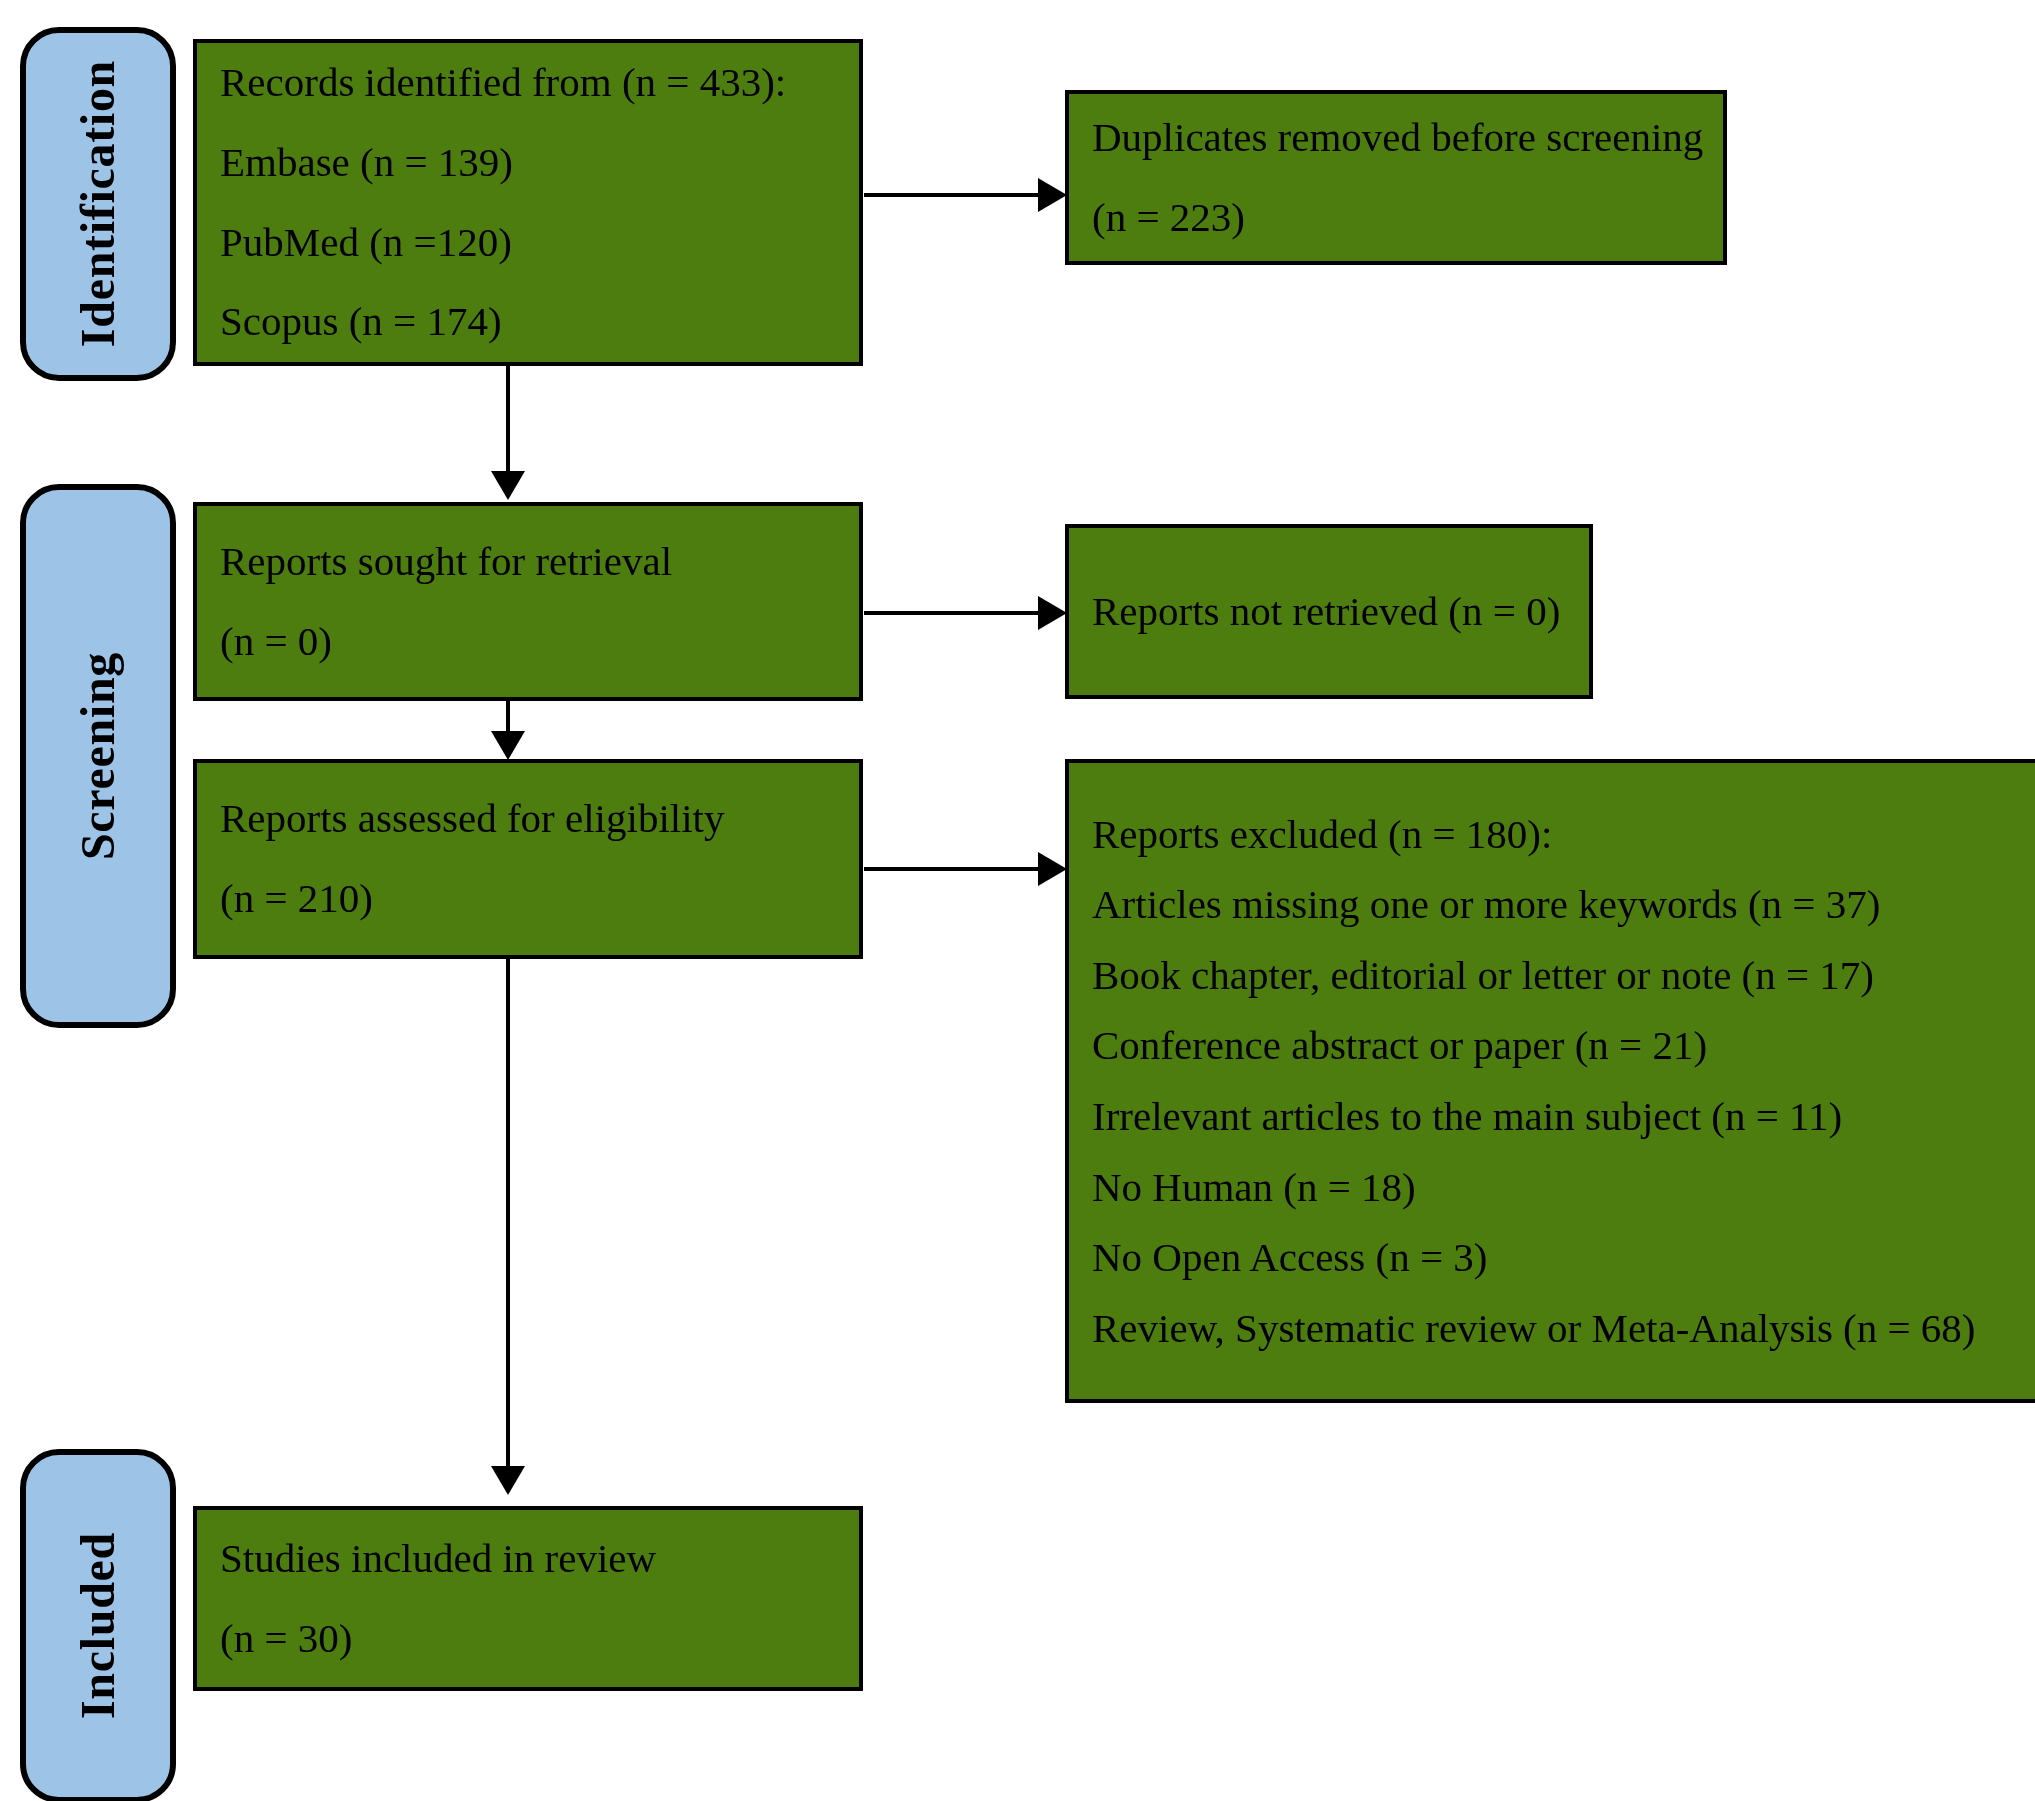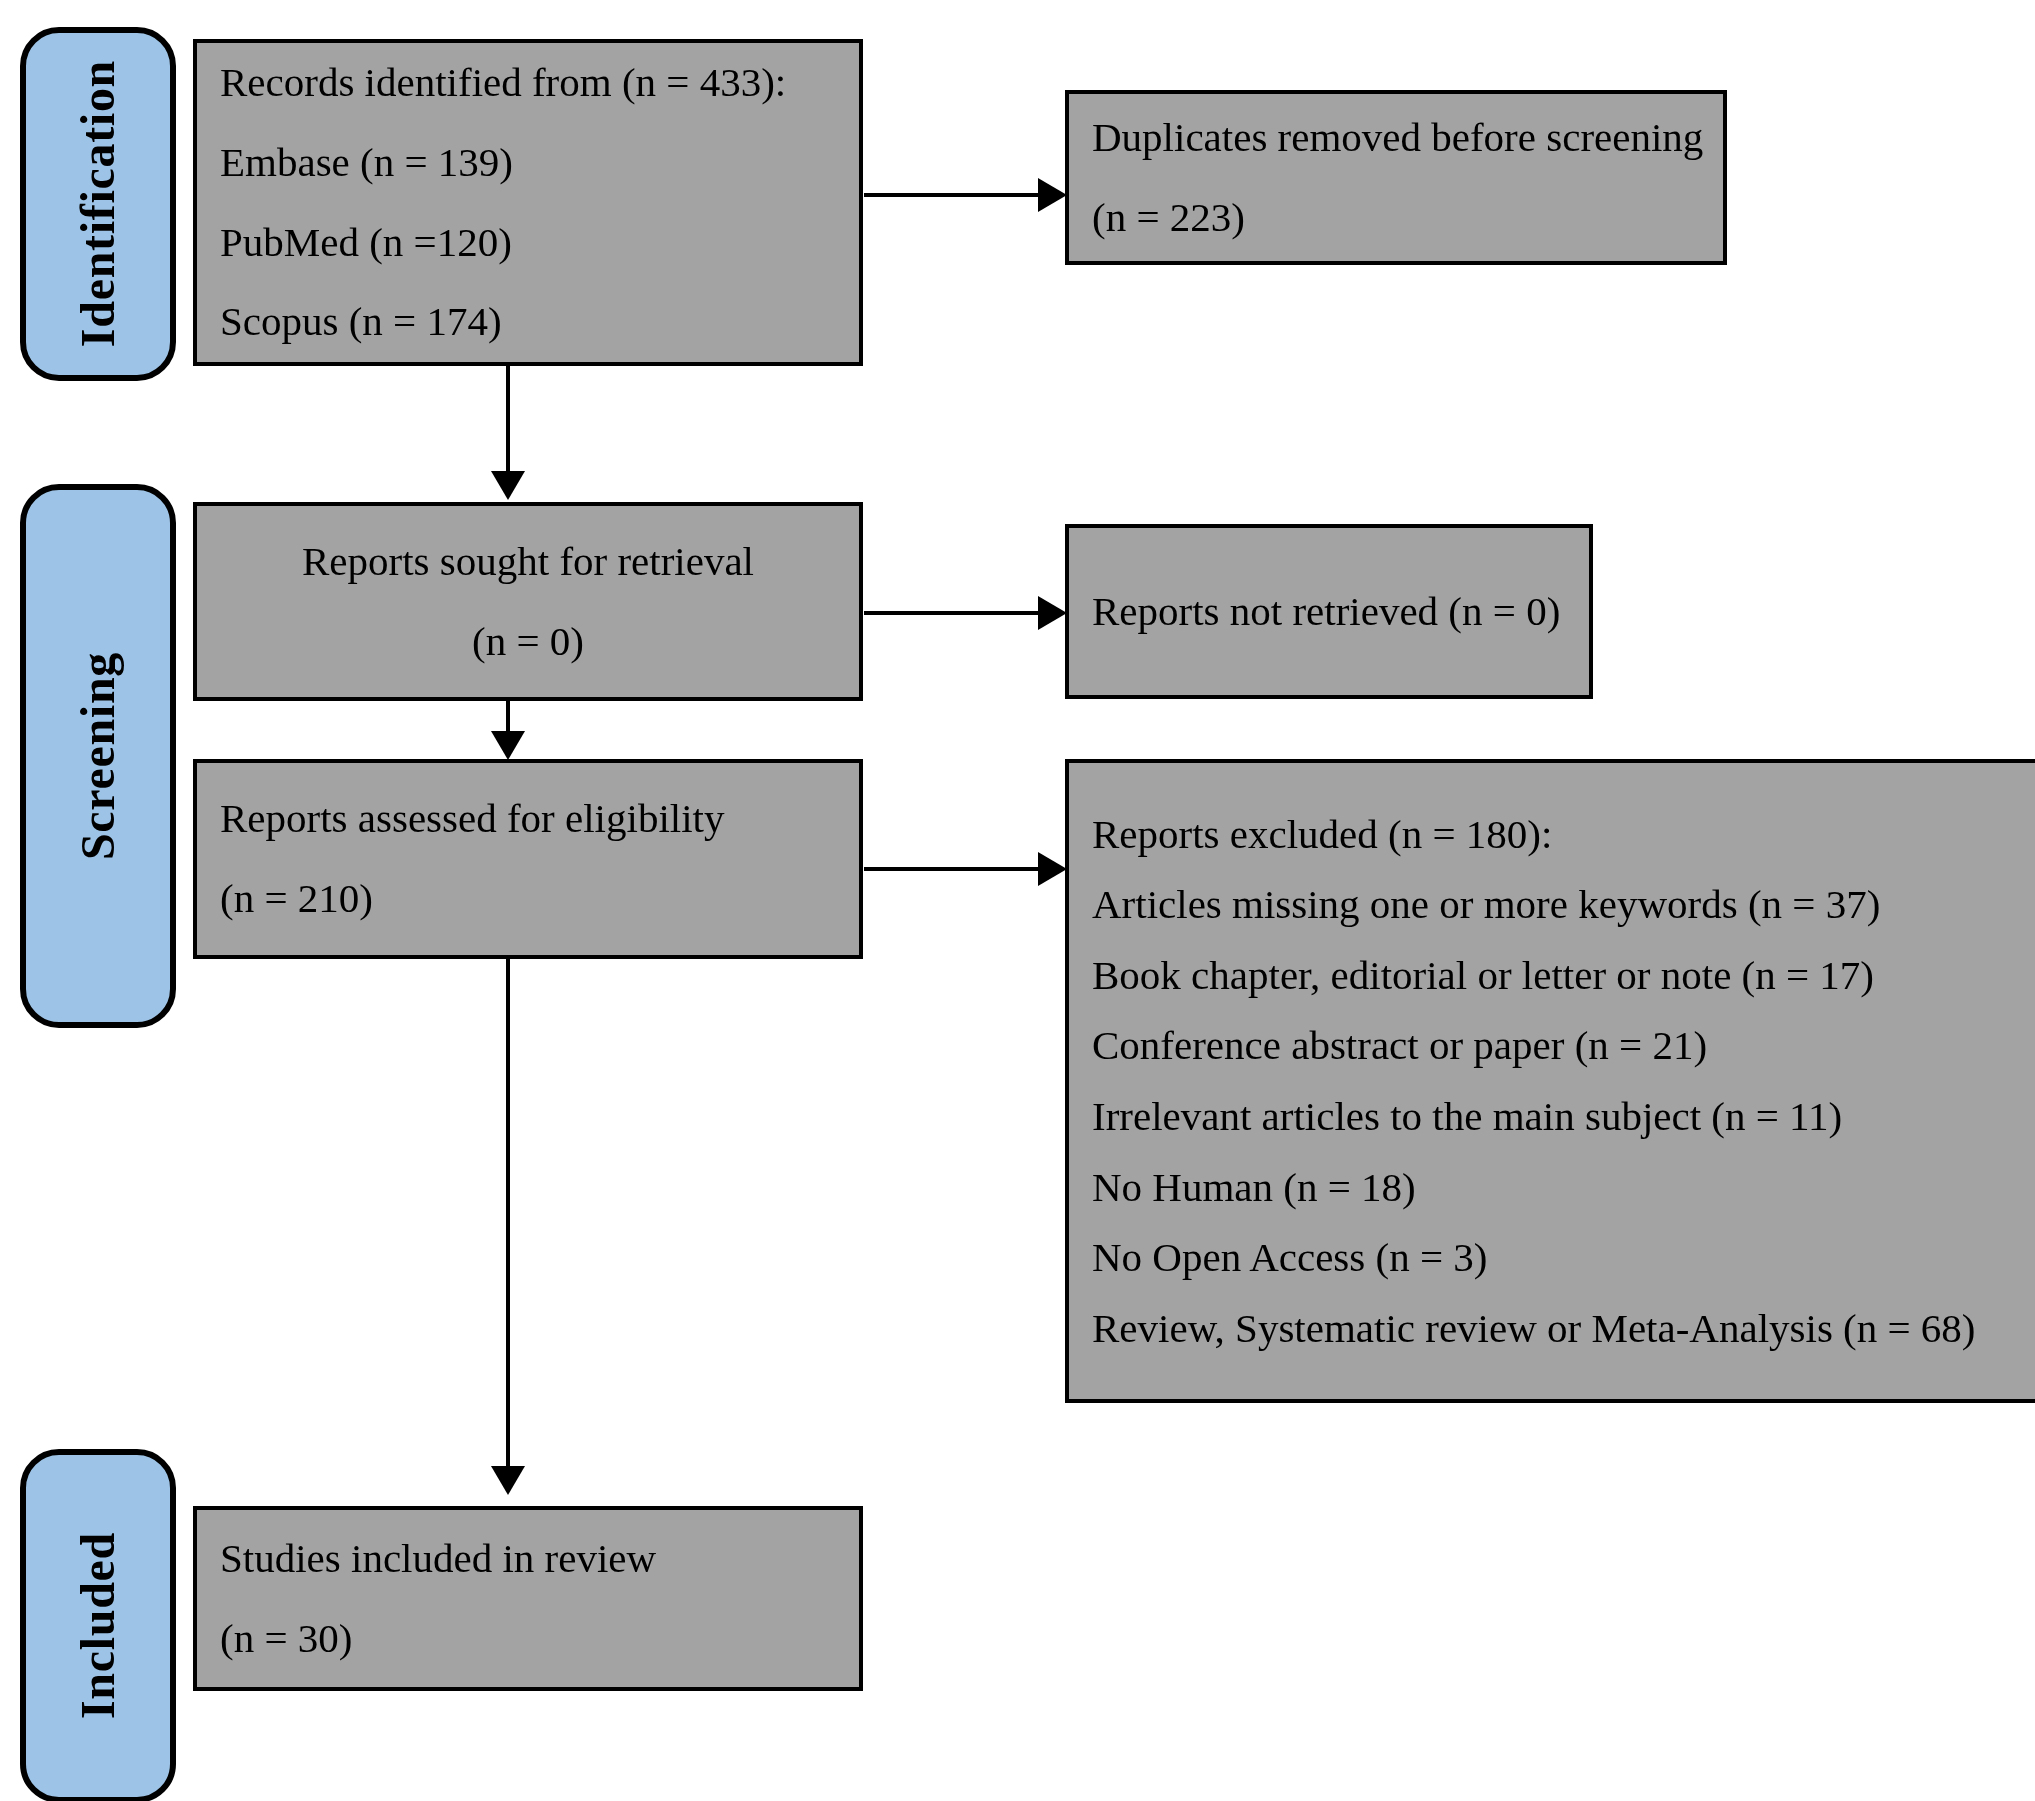--- a/index.html
+++ b/index.html
@@ -35,21 +35,21 @@
     font-weight: bold;
     font-size: 48px;
     letter-spacing: 0.7px;
     color: #000000;
     white-space: nowrap;
     line-height: 1;
   }
   
   .flow-box {
     position: absolute;
-    background: #a3a3a3;
+    background: #4d7c0f;
     border: 4.7px solid #000000;
     box-sizing: border-box;
     padding: 17.3px 23px;
     display: flex;
     flex-direction: column;
     justify-content: center;
   }
   .flow-box .line {
     font-size: 41px;
     line-height: 1.95;
@@ -121,21 +121,21 @@
     <div class="line">Embase  (n = 139)</div>
     <div class="line">PubMed (n =120)</div>
     <div class="line">Scopus (n = 174)</div>
   </div>
 
   <div class="flow-box" style="left:1065px; top:90px; width:662px; height:175px;">
     <div class="line">Duplicates  removed  before  screening</div>
     <div class="line">(n = 223)</div>
   </div>
 
-  <div class="flow-box" style="left:193px; top:502px; width:670px; height:199px;text-align:center;">
+  <div class="flow-box" style="left:193px; top:502px; width:670px; height:199px;">
     <div class="line">Reports sought for retrieval</div>
     <div class="line">(n = 0)</div>
   </div>
 
   <div class="flow-box" style="left:1065px; top:524px; width:528px; height:175px;">
     <div class="line">Reports not retrieved (n = 0)</div>
   </div>
 
   <div class="flow-box" style="left:193px; top:759px; width:670px; height:200px;">
     <div class="line">Reports assessed for eligibility</div>

